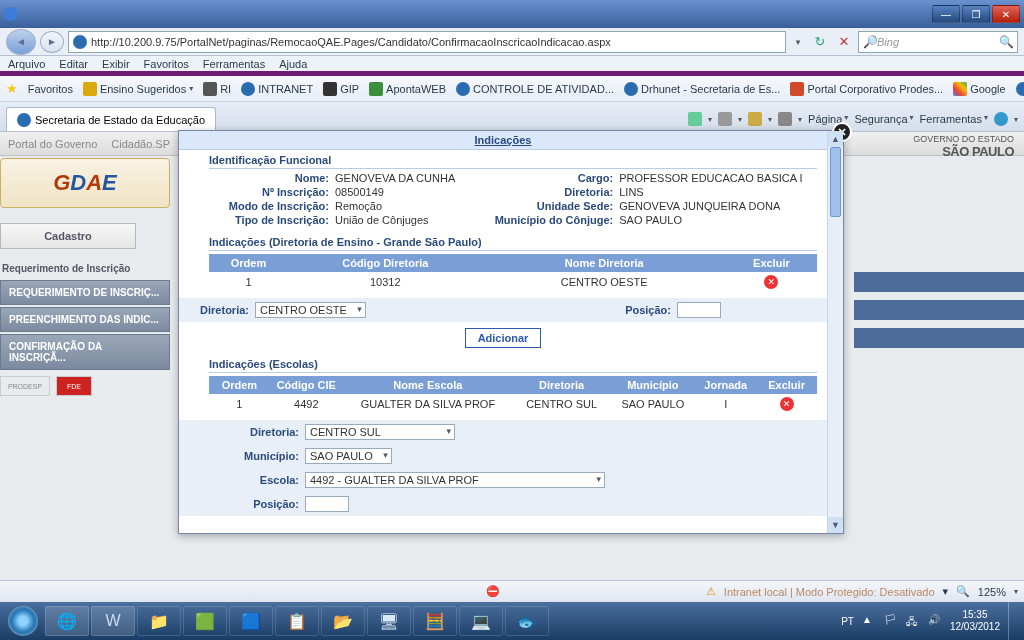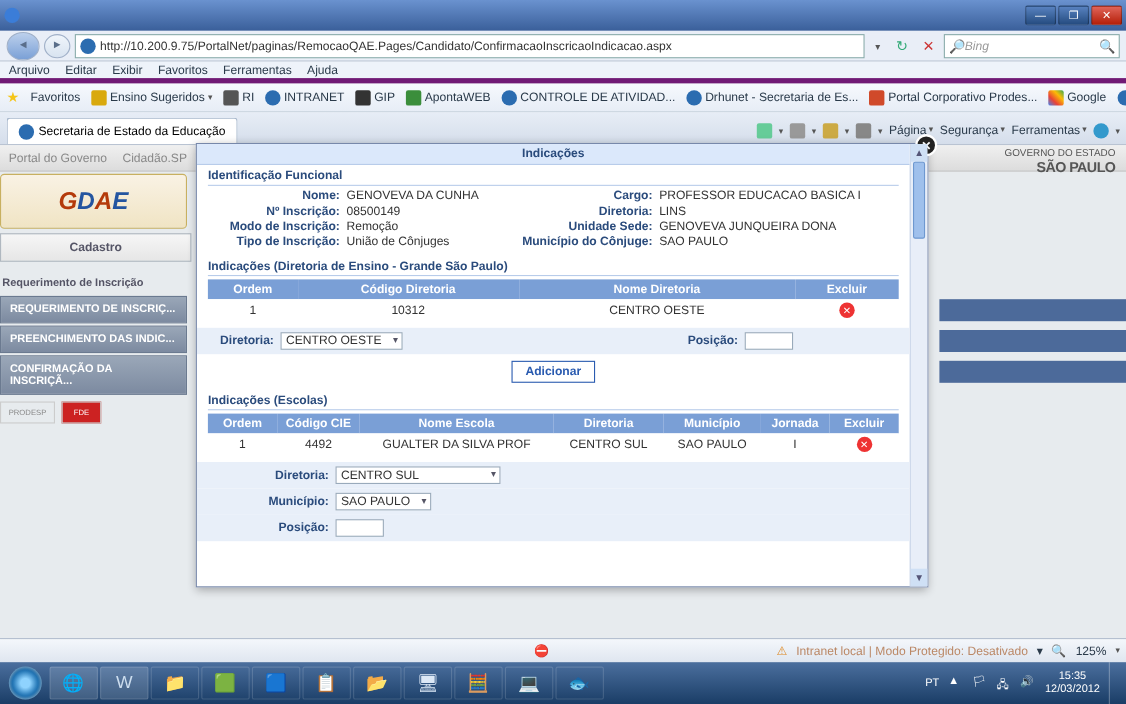--- a/index.html
+++ b/index.html
@@ -46,39 +46,39 @@
 .page { position:relative; background:#e7ebee; height: 470px; }
 .topstrip { height:24px; background:linear-gradient(#f0f0f0,#dcdcdc); padding:2px 8px; display:flex; align-items:center; gap:14px; font-size:11px; color:#888; border-bottom:1px solid #c0c0c0;}
 .topstrip .sel{border:1px solid #bbb;padding:1px 6px;background:#f4f4f4;color:#666;}
 .topstrip .btn{border:1px solid #bbb;padding:1px 6px;background:#f4f4f4;}
 .brand { position:absolute; right:10px; top:2px; text-align:right; font-size:9px; color:#555; }
 .brand b { font-size:13px; letter-spacing:-0.5px; display:block; }
 
 .sideapp{position:absolute;left:0;top:26px;}
 .gdae-logo{width:170px;height:50px;background:linear-gradient(#f9f2e4,#f0e4c4);border:1px solid #c8b060;border-radius:4px;display:flex;align-items:center;justify-content:center;font: italic bold 22px Georgia;color:#2455a0;}
 .gdae-logo span{color:#b43a0a;}
-.side-btn{margin-top:4px;width:174px;border:1px solid #b0b8c0;background:linear-gradient(#f6f6f6,#e6e6e6);padding:6px;text-align:center;font-size:11px;font-weight:bold;color:#556;}
+.side-btn{margin-top:15px;width:136px;border:1px solid #b0b8c0;background:linear-gradient(#f6f6f6,#e6e6e6);padding:6px;text-align:center;font-size:11px;font-weight:bold;color:#556;}
 .side-sub{margin-top:10px;font-size:10px;font-weight:bold;color:#556;padding:4px 2px;}
 .side-bar{margin-top:2px;width:170px;background:linear-gradient(#9aa7b8,#7c8aa0);color:#fff;font-size:10px;font-weight:bold;padding:6px 8px;border:1px solid #6b7a90;}
 .partner-row{margin-top:6px;display:flex;gap:6px;}
 .plogo{width:50px;height:20px;border:1px solid #ccc;font-size:7px;color:#888;display:flex;align-items:center;justify-content:center;}
 .plogo.fde{width:36px;background:#c22;color:#fff;}
 .bigbar{position:absolute;right:0;width:170px;height:20px;background:#4c6a9a;}
 
 
 .modal { position:absolute; left:178px; top:130px; width:666px; height:404px; background:#fff; border:1px solid #7788aa; box-shadow:0 2px 8px rgba(0,0,0,.3);}
 .modal-close{position:absolute;right:-9px;top:-9px;width:20px;height:20px;border-radius:50%;background:#222;color:#fff;display:flex;align-items:center;justify-content:center;font-size:11px;font-weight:bold;border:2px solid #fff;cursor:pointer;}
 .modal .scroll { position:absolute; right:0; top:0; width:16px; bottom:0; background:#e8eef8; border-left:1px solid #c8d4e8;}
 .modal .scroll .up,.modal .scroll .down{height:16px;display:flex;align-items:center;justify-content:center;font-size:9px;color:#557;background:#cfe0f5;}
 .modal .scroll .down{position:absolute;bottom:0;width:100%;}
 .modal .scroll .thumb{position:absolute;top:16px;left:2px;right:2px;height:70px;background:#9fc0ec;border:1px solid #6e98d0;border-radius:2px;}
 
 .modal-inner{position:absolute;left:0;right:16px;top:0;bottom:0;overflow:hidden;padding:0;font-size:11px;color:#333;}
-.mtitle{background:#dbe8fb;color:#2a4b7c;font-weight:bold;text-align:center;padding:3px 0;border-bottom:1px solid #b8ccea;}
-.sect{padding:4px 10px 6px;}
+.mtitle{background:#dbe8fb;color:#2a4b7c;font-weight:bold;text-align:center;padding:3px 0;border-bottom:1px solid #b8ccea;text-decoration:underline;}
+.sect{padding:4px 10px 6px;margin-left:20px;}
 .sect-title{font-weight:bold;color:#2a4b7c;font-size:11px;margin-bottom:3px;border-bottom:1px solid #b8ccea;padding-bottom:2px;}
 .kv{display:flex;gap:18px;flex-wrap:wrap;}
 .kvcol{display:grid;grid-template-columns:120px auto;row-gap:2px;column-gap:6px;}
 .kvcol .k{text-align:right;font-weight:bold;color:#2a4b7c;}
 .tbl{width:100%;border-collapse:collapse;font-size:11px;}
 .tbl th{background:#7a9fd6;color:#fff;font-weight:bold;padding:3px 4px;}
 .tbl td{padding:3px 4px;text-align:center;background:#fff;}
 .formrow{display:flex;align-items:center;gap:6px;padding:4px 10px;background:#e8eff9;}
 .formrow .lbl{font-weight:bold;color:#2a4b7c;min-width:60px;text-align:right;}
 .sel{border:1px solid #9ab;padding:1px 18px 1px 4px;background:#fff;font-size:11px;position:relative;}
@@ -348,20 +348,24 @@
 
     <div class="formrow">
       <span class="lbl" style="min-width:110px">Diretoria:</span>
       <span class="sel" style="min-width:150px">CENTRO SUL</span>
     </div>
     <div class="formrow">
       <span class="lbl" style="min-width:110px">Município:</span>
       <span class="sel" style="min-width:70px">SAO PAULO</span>
     </div>
     <div class="formrow">
+      <span class="lbl" style="min-width:110px">Escola:</span>
+      <span class="sel" style="min-width:300px">4492 - GUALTER DA SILVA PROF</span>
+    </div>
+    <div class="formrow">
       <span class="lbl" style="min-width:110px">Posição:</span>
       <input class="txt" style="">
     </div>
   </div>
 </div>
 
 <div class="statusbar">
   <span style="color:#c33;margin-left:480px">⛔</span>
   <div class="right">
     <span style="color:#d82">⚠</span>

